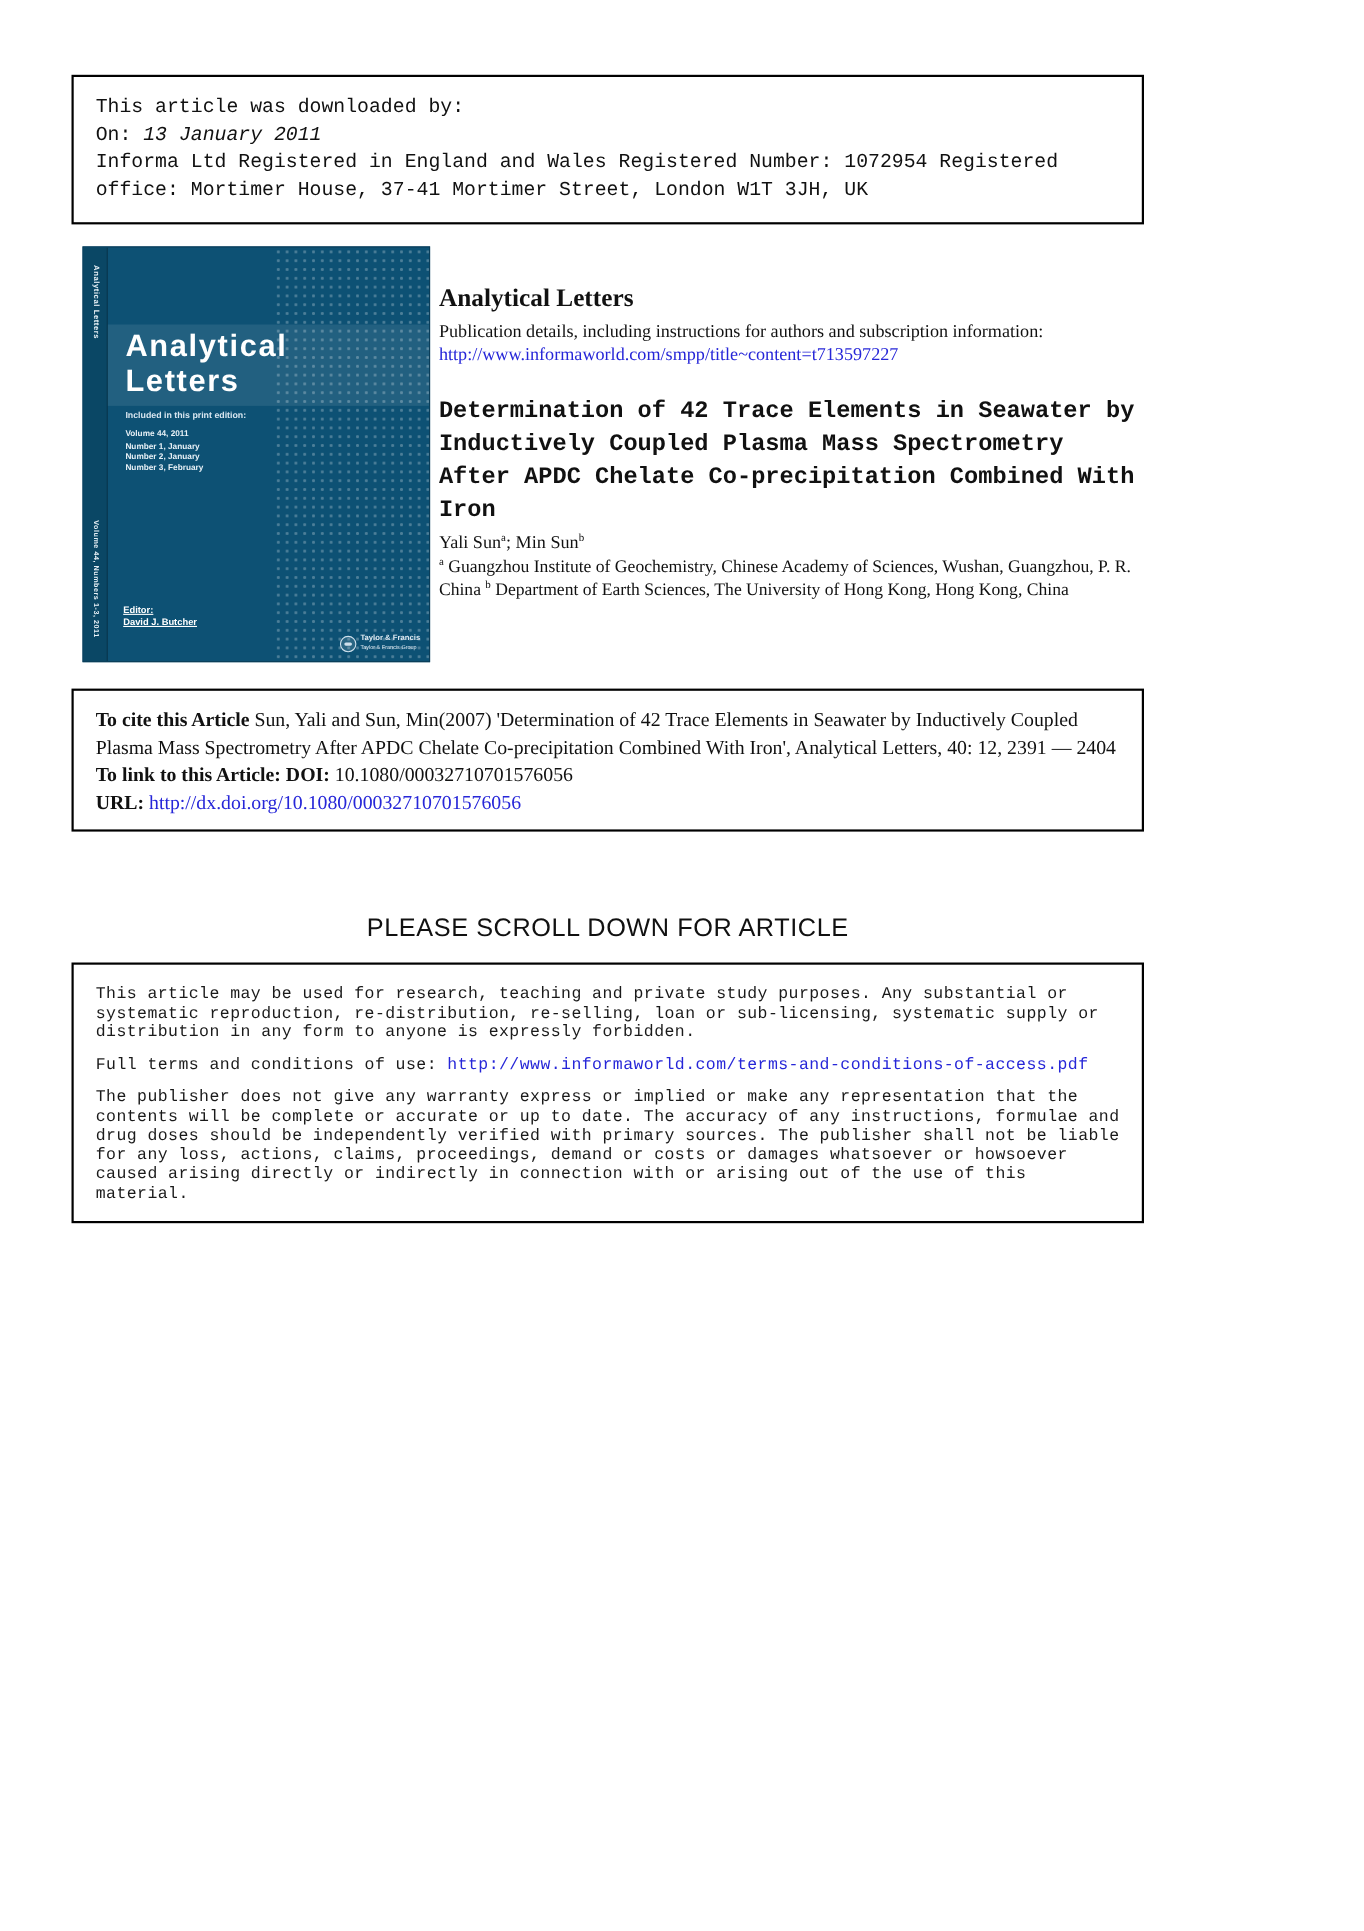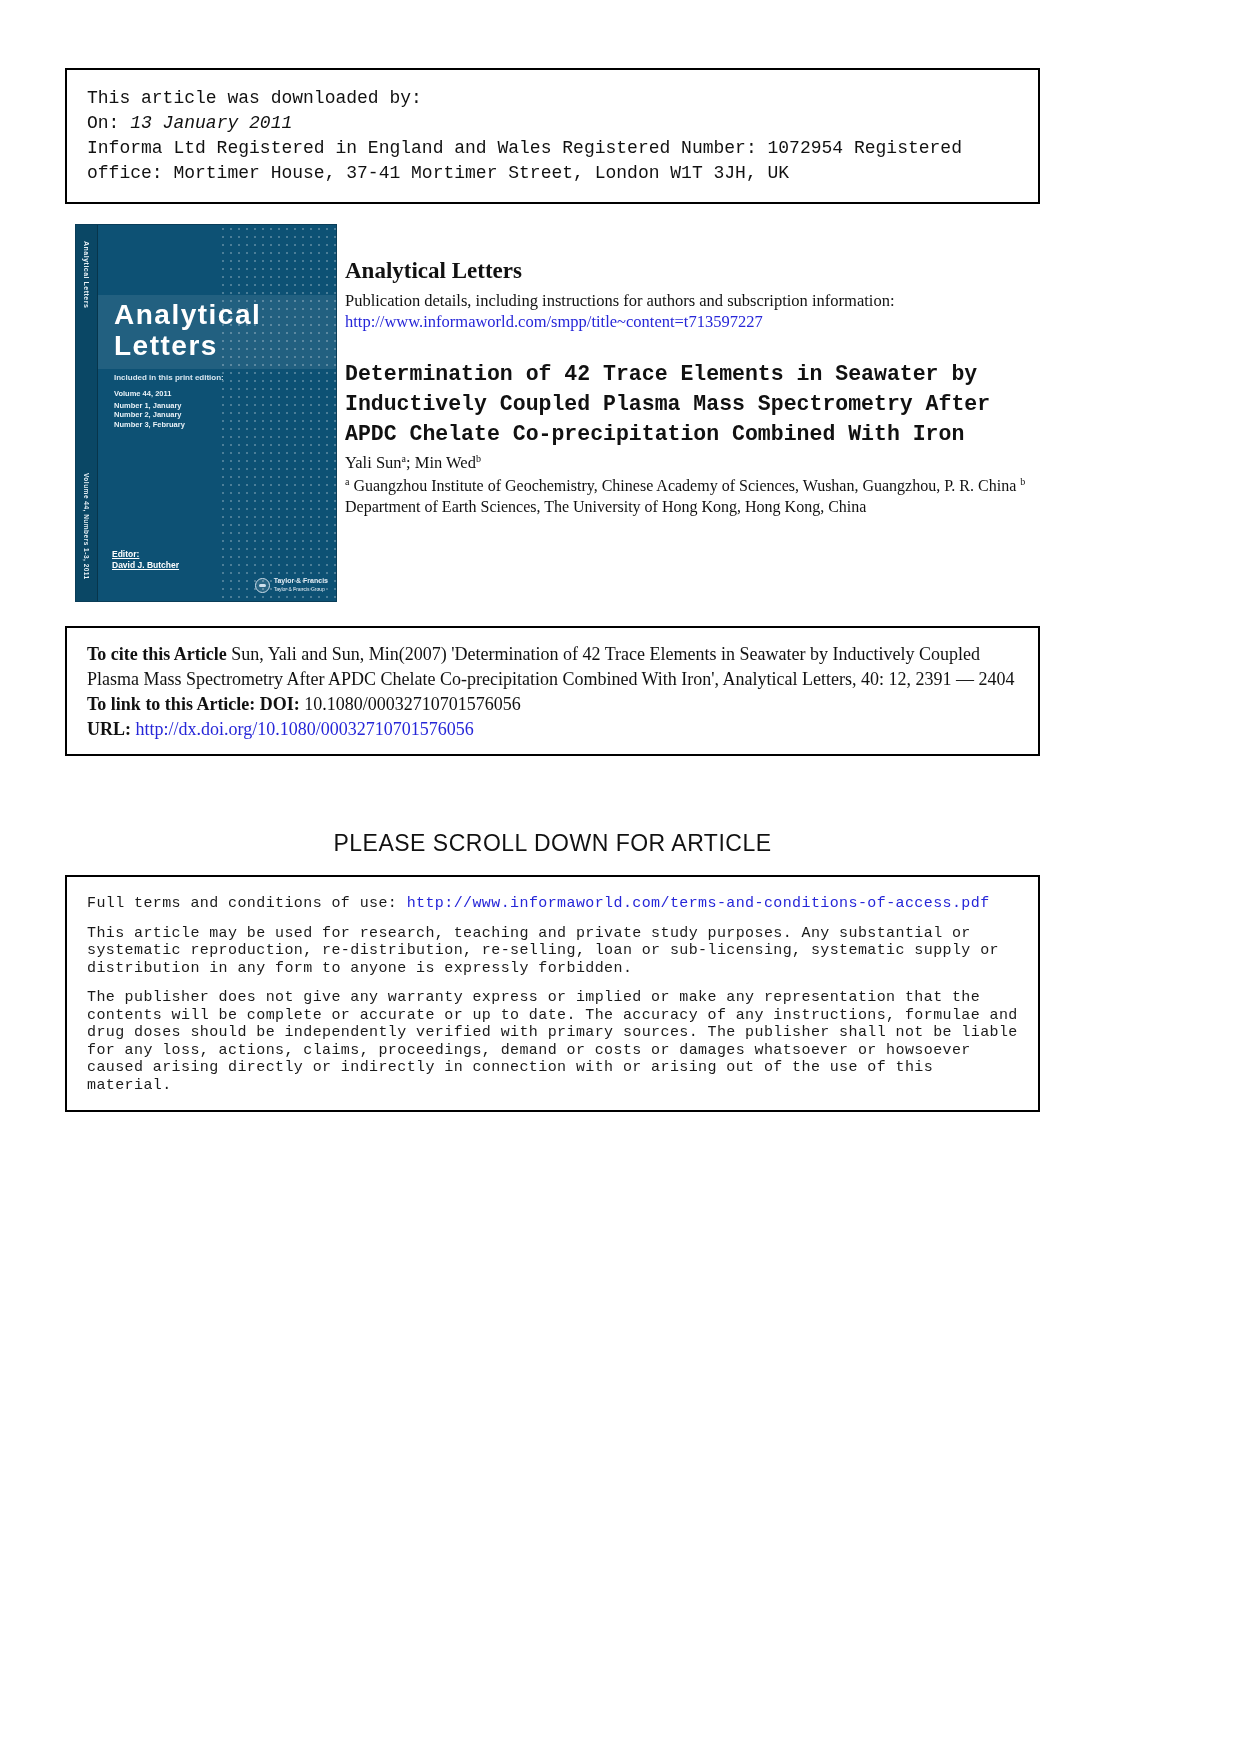--- a/index.html
+++ b/index.html
@@ -13,21 +13,21 @@
   .bordered { border:2px solid #000; }
 
   
   .header-box { margin-top:68px; padding:16px 20px; font-size:18px; line-height:25px;font-family:Liberation Mono, monospace; }
   .header-box .ital { font-style:italic; }
 
   
   .journal-row { display:flex; margin-top:20px; margin-left:10px; }
 
   .cover {
-    width:262px; height:378px; flex-shrink:0; position:relative;
+    width:316px; height:378px; flex-shrink:0; position:relative;
     background:#0d5174; border:1px solid #0a3d58; overflow:hidden;
     font-family:"Liberation Sans", sans-serif;
   }
   .cover-dots {
     position:absolute; top:0; right:0; width:45%; height:100%;
     background-image:radial-gradient(circle, rgba(255,255,255,0.26) 1.2px, transparent 1.4px);
     background-size:8px 8px;
   }
   .cover-spine {
     position:absolute; left:0; top:0; width:22px; height:100%;
@@ -130,33 +130,33 @@
           <span class="logo-circle"></span>
           <span class="logo-text"><span>Taylor &amp; Francis</span><br><span class="logo-sub">Taylor &amp; Francis Group</span></span>
         </div>
       </div>
 
       <div class="journal-info">
         <h1 class="journal-title">Analytical Letters</h1>
         <div class="pub-details">Publication details, including instructions for authors and subscription information:</div>
         <a class="link journal-link">http://www.informaworld.com/smpp/title~content=t713597227</a>
         <div class="article-title">Determination of 42 Trace Elements in Seawater by Inductively Coupled Plasma Mass Spectrometry After APDC Chelate Co-precipitation Combined With Iron</div>
-        <div class="authors"><span>Yali Sun</span><sup>a</sup><span>; </span><span>Min Wed</span><sup>b</sup></div>
+        <div class="authors"><span>Yali Sun</span><sup>a</sup><span>; </span><span>Min Sun</span><sup>b</sup></div>
         <div class="affiliations"><sup>a</sup><span> Guangzhou Institute of Geochemistry, Chinese Academy of Sciences, Wushan, Guangzhou, P. R. China </span><sup>b</sup><span> Department of Earth Sciences, The University of Hong Kong, Hong Kong, China</span></div>
       </div>
     </div>
 
     <div class="bordered cite-box">
       <p><b>To cite this Article</b><span> Sun, Yali and Sun, Min(2007) 'Determination of 42 Trace Elements in Seawater by Inductively Coupled Plasma Mass Spectrometry After APDC Chelate Co-precipitation Combined With Iron', Analytical Letters, 40: 12, 2391 — 2404</span></p>
       <p><b>To link to this Article: DOI:</b><span> 10.1080/00032710701576056</span></p>
       <p><b>URL: </b><a class="link">http://dx.doi.org/10.1080/00032710701576056</a></p>
     </div>
 
     <div class="scroll-notice">PLEASE SCROLL DOWN FOR ARTICLE</div>
 
     <div class="bordered terms-box">
+      <p>This article may be used for research, teaching and private study purposes. Any substantial or systematic reproduction, re-distribution, re-selling, loan or sub-licensing, systematic supply or distribution in any form to anyone is expressly forbidden.</p>
       <p><span>Full terms and conditions of use: </span><a class="link">http://www.informaworld.com/terms-and-conditions-of-access.pdf</a></p>
-      <p>This article may be used for research, teaching and private study purposes. Any substantial or systematic reproduction, re-distribution, re-selling, loan or sub-licensing, systematic supply or distribution in any form to anyone is expressly forbidden.</p>
       <p>The publisher does not give any warranty express or implied or make any representation that the contents will be complete or accurate or up to date. The accuracy of any instructions, formulae and drug doses should be independently verified with primary sources. The publisher shall not be liable for any loss, actions, claims, proceedings, demand or costs or damages whatsoever or howsoever caused arising directly or indirectly in connection with or arising out of the use of this material.</p>
     </div>
 
   </div>
 </div>
 
 </body></html>

